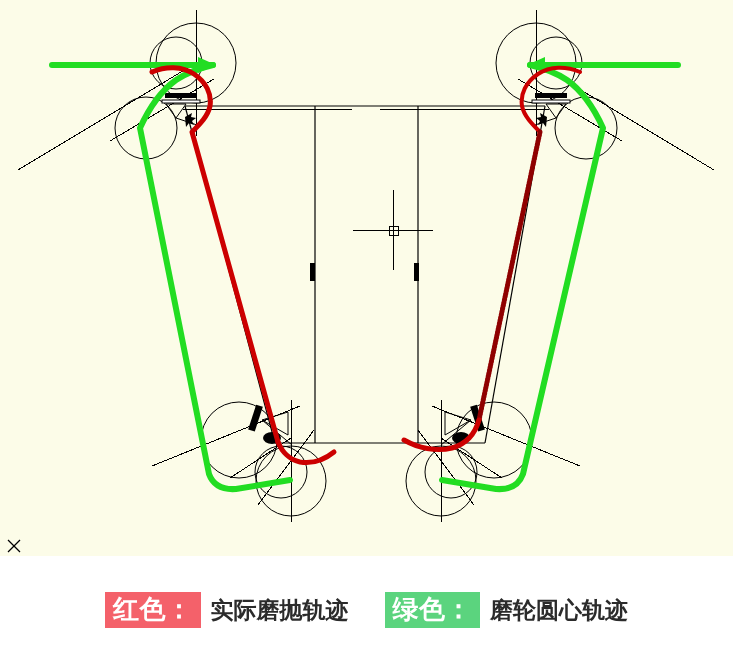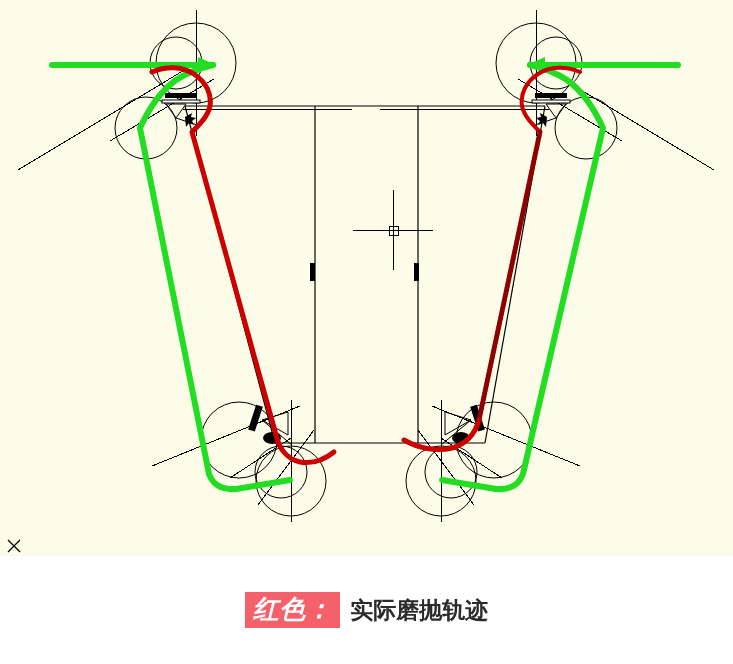--- a/index.html
+++ b/index.html
@@ -58,21 +58,21 @@
     display: inline-block;
     padding: 3px 8px 5px 8px;
     color: #ffffff;
     font-size: 26px;
     line-height: 1.08;
     font-weight: 700;
     letter-spacing: 0.5px;
     white-space: nowrap;
     font-family: "DejaVu Sans", "Liberation Sans", sans-serif;
   }
-  .legend-badge.red   { background: #f4616a; font-style: italic; }
+  .legend-badge.red   { background: #f4616a; }
   .legend-badge.green { background: #5bd47e; }
   .legend-text {
     color: #2b2b2b;
     font-size: 23px;
     line-height: 1.08;
     font-weight: 600;
     white-space: nowrap;
     font-family: "DejaVu Sans", "Liberation Sans", sans-serif;
   }
 </style>
@@ -229,16 +229,20 @@
     </svg>
   </div>
 
   <div id="legend-bar">
 
     <div class="legend-entry">
       <span class="legend-badge red" style="background: rgb(244, 97, 106);">红色：</span>
       <span class="legend-text">实际磨抛轨迹</span>
     </div>
 
+    <div class="legend-entry">
+      <span class="legend-badge green" style="background: rgb(91, 212, 126);">绿色：</span>
+      <span class="legend-text">磨轮圆心轨迹</span>
+    </div>
 
   </div>
 
 </div>
 
 </body></html>

